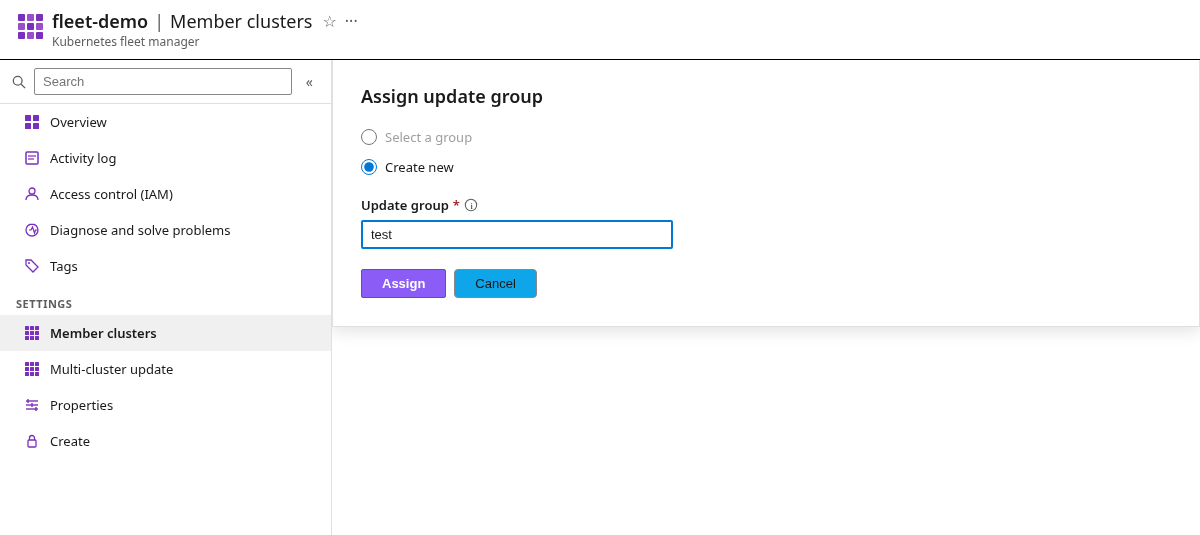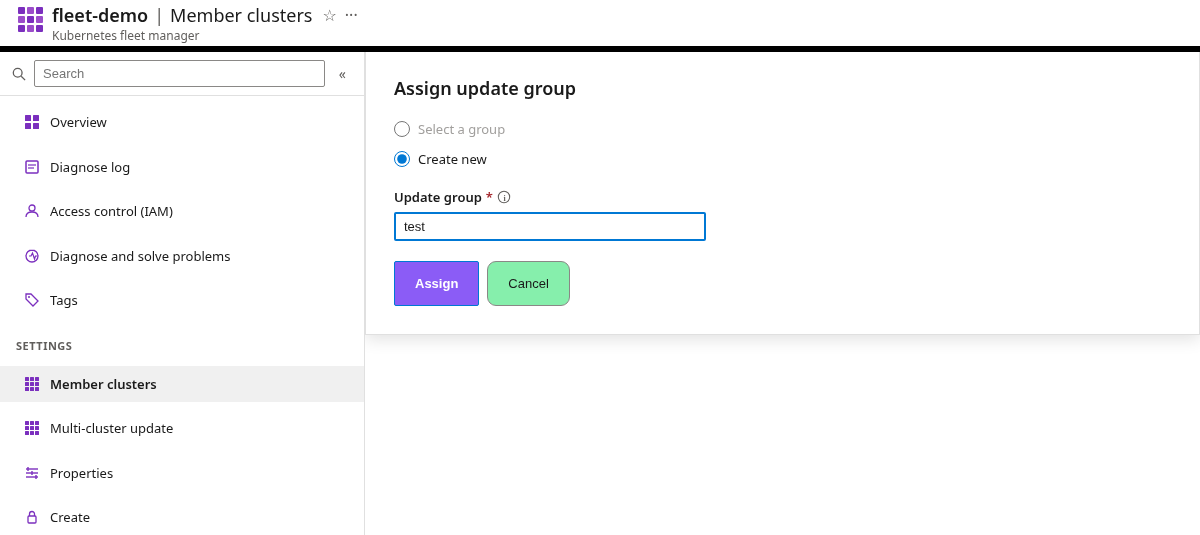--- a/index.html
+++ b/index.html
@@ -1,25 +1,25 @@
 <!DOCTYPE html>
 <html><head>
   <meta charset="utf-8">
   <style>
     * { box-sizing: border-box; margin: 0; padding: 0; }
     body { font-family: 'Segoe UI', system-ui, sans-serif; font-size: 13px; color: #1a1a1a; background: #fff; height: 535px; overflow: hidden; display: flex; flex-direction: column; }
 
     
-    .header { display: flex; align-items: center; padding: 10px 16px; border-bottom: 6px solid #000000; height: 52px; flex-shrink: 0; }
+    .header { display: flex; align-items: center; padding: 10px 16px; border-bottom: 1px solid #000000; height: 60px; flex-shrink: 0; }
 
     
     .main { display: flex; flex: 1; overflow: hidden; }
 
     
-    .sidebar { width: 365px; flex-shrink: 0; border-right: 1px solid #e0e0e0; display: flex; flex-direction: column; overflow-y: auto; background: #fff; justify-content: space-between; }
+    .sidebar { width: 332px; flex-shrink: 0; border-right: 1px solid #e0e0e0; display: flex; flex-direction: column; overflow-y: auto; background: #fff; }
     .search-box { padding: 8px 12px; border-bottom: 1px solid #e0e0e0; display: flex; align-items: center; gap: 8px; }
     .search-input { flex: 1; border: 1px solid #8a8886; border-radius: 2px; padding: 5px 8px; font-size: 13px; color: #1a1a1a; outline: none; }
     .collapse-btn { color: #605e5c; cursor: pointer; font-size: 14px; padding: 2px 6px; }
 
     .nav-item { display: flex; align-items: center; padding: 8px 24px; cursor: pointer; gap: 10px; min-height: 36px; }
     .nav-item.active { background: #f0f0f0; font-weight: 600; }
     .nav-item .nav-label { font-size: 13px; color: #1a1a1a; }
     .nav-section-title { padding: 12px 16px 4px 16px; font-size: 11px; font-weight: 700; color: #605e5c; text-transform: uppercase; letter-spacing: 0.5px; }
 
     
@@ -41,21 +41,21 @@
     .radio-label { font-size: 13px; color: #1a1a1a; }
     .radio-label.disabled { color: #a19f9d; }
 
     .form-field { margin-bottom: 20px; }
     .field-label { font-size: 13px; font-weight: 600; margin-bottom: 6px; display: flex; align-items: center; gap: 4px; }
     .required-star { color: #a4262c; }
     .field-input { width: 312px; border: 2px solid #0078d4; border-radius: 2px; padding: 5px 8px; font-size: 13px; color: #1a1a1a; outline: none; }
 
     .dialog-actions { display: flex; gap: 8px; }
     .btn-primary { background: #8b5cf6; color: #fff; border: 1px solid #0078d4; border-radius: 2px; padding: 6px 20px; font-size: 13px; cursor: pointer; font-weight: 600; }
-    .btn-secondary { background: #86efac; color: #1a1a1a; border: 1px solid #8a8886; border-radius: 9px; padding: 14px 20px; font-size: 13px; cursor: pointer; }
+    .btn-secondary { background: #0ea5e9; color: #1a1a1a; border: 1px solid #8a8886; border-radius: 4px; padding: 6px 20px; font-size: 13px; cursor: pointer; }
     
     
     .fleet-icon { width: 36px; height: 36px; }
     
     
     .nav-icon { width: 16px; height: 16px; display: inline-flex; align-items: center; justify-content: center; flex-shrink: 0; }
   </style>
 </head>
 <body>
 
@@ -103,21 +103,21 @@
         <rect x="9" y="9" width="6" height="6" rx="0.5" fill="#7b2fbe"></rect>
       </svg>
       <span class="nav-label">Overview</span>
     </div>
     <div class="nav-item">
       <svg class="nav-icon" viewBox="0 0 16 16">
         <rect x="2" y="2" width="12" height="12" rx="1" stroke="#7b2fbe" stroke-width="1.5" fill="none"></rect>
         <line x1="4" y1="6" x2="12" y2="6" stroke="#7b2fbe" stroke-width="1.2"></line>
         <line x1="4" y1="9" x2="10" y2="9" stroke="#7b2fbe" stroke-width="1.2"></line>
       </svg>
-      <span class="nav-label">Diagnose log</span>
+      <span class="nav-label">Activity log</span>
     </div>
     <div class="nav-item">
       <svg class="nav-icon" viewBox="0 0 16 16">
         <circle cx="8" cy="5" r="3" stroke="#7b2fbe" stroke-width="1.3" fill="none"></circle>
         <path d="M2 14c0-3.3 2.7-5 6-5s6 1.7 6 5" stroke="#7b2fbe" stroke-width="1.3" fill="none"></path>
       </svg>
       <span class="nav-label">Access control (IAM)</span>
     </div>
     <div class="nav-item">
       <svg class="nav-icon" viewBox="0 0 16 16">

